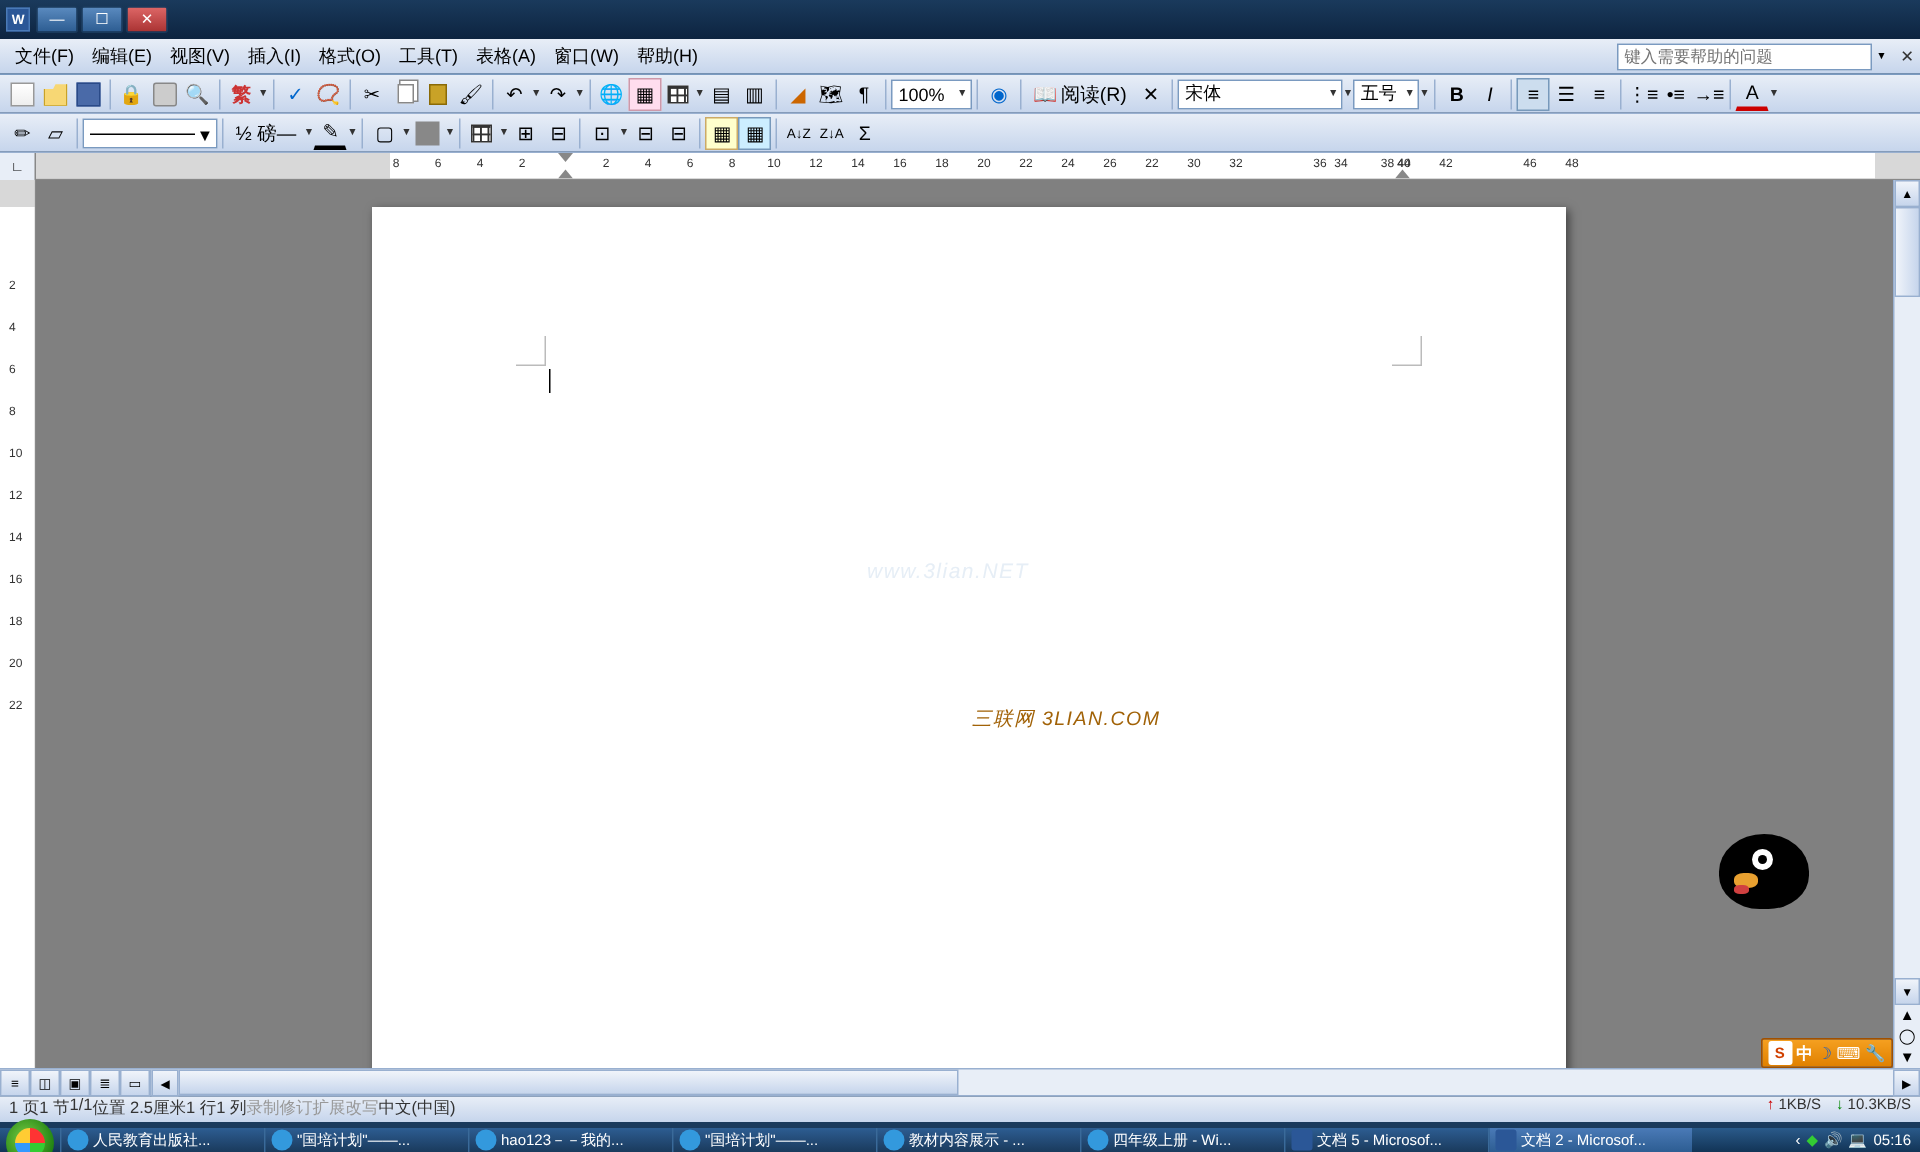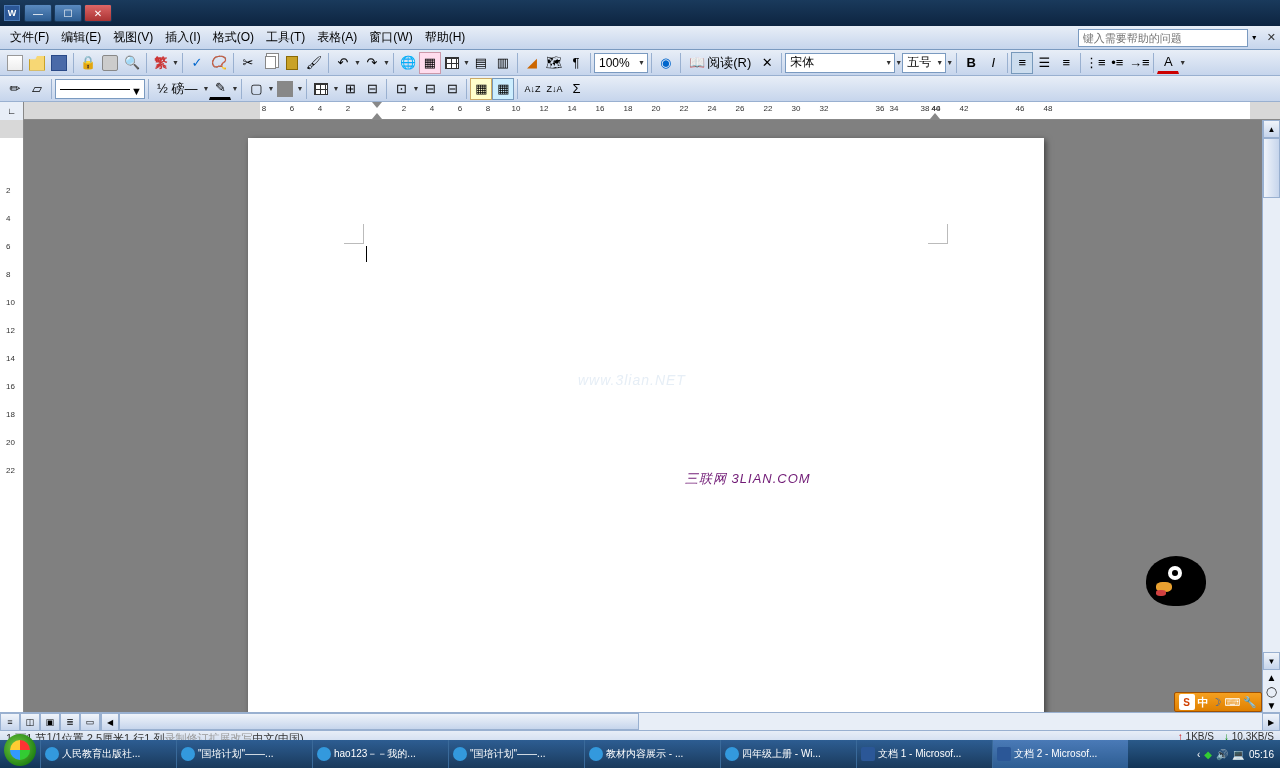--- a/index.html
+++ b/index.html
@@ -60,21 +60,21 @@
 .ruler-v-track { position: absolute; top: 0; bottom: 0; left: 0; right: 0; background: #d8d8d8; }
 .ruler-v-page { position: absolute; top: 18px; bottom: 0; left: 0; right: 0; background: #fff; }
 .vtick { position: absolute; left: 6px; font-size: 8px; color: #333; transform: translateY(-50%); }
 
 .canvas { flex: 1; background: #808080; position: relative; overflow: hidden; font-style: italic; }
 .page { position: absolute; left: 224px; top: 18px; width: 796px; height: 1050px; background: #fff; box-shadow: 2px 2px 6px rgba(0,0,0,0.5); }
 .margin-tl { position: absolute; left: 96px; top: 86px; width: 20px; height: 20px; border-left: 1px solid #bbb; border-top: 1px solid #bbb; transform: rotate(180deg); }
 .margin-tr { position: absolute; right: 96px; top: 86px; width: 20px; height: 20px; border-right: 1px solid #bbb; border-top: 1px solid #bbb; transform: scaleX(-1) rotate(180deg); }
 .cursor-caret { position: absolute; left: 118px; top: 108px; width: 1px; height: 16px; background: #000; }
 .watermark1 { position: absolute; left: 330px; top: 234px; color: #e6eef6; font-size: 14px; letter-spacing: 1px; }
-.watermark2 { position: absolute; left: 400px; top: 332px; color: #701a75; font-size: 13px; letter-spacing: 1px; margin-left: 37px; }
+.watermark2 { position: absolute; left: 400px; top: 332px; color: #a16207; font-size: 13px; letter-spacing: 1px; }
 
 .penguin { position: absolute; right: 50px; bottom: 100px; width: 70px; height: 60px; }
 .penguin .body { width: 60px; height: 50px; background: #000; border-radius: 50% 50% 45% 45%; position: absolute; left: 4px; top: 4px; }
 .penguin .eye { width: 14px; height: 14px; background: #fff; border-radius: 50%; position: absolute; left: 26px; top: 14px; }
 .penguin .pupil { width: 6px; height: 6px; background: #000; border-radius: 50%; position: absolute; left: 30px; top: 18px; }
 .penguin .beak { width: 16px; height: 10px; background: #e8a030; border-radius: 40%; position: absolute; left: 14px; top: 30px; }
 .penguin .tongue { width: 10px; height: 6px; background: #d04040; border-radius: 40%; position: absolute; left: 14px; top: 38px; }
 
 
 .vscroll { width: 18px; background: #e8eef7; border-left: 1px solid #99b0d0; display: flex; flex-direction: column; }
@@ -96,21 +96,21 @@
 
 
 .statusbar { position: absolute; bottom: 20px; left: 0; right: 0; height: 18px; background: linear-gradient(#e8eef7,#c6d5ec); border-top: 1px solid #99b0d0; display: flex; align-items: flex-start; font-size: 11px; padding: 0 6px; gap: 0; color: #333; }
 .statusbar .dim { color: #999; }
 .statusbar .spacer { flex: 1; }
 .netspeed { display: flex; gap: 10px; font-size: 10px; }
 .netspeed .up::before { content: "↑ "; color: #c00; }
 .netspeed .dn::before { content: "↓ "; color: #080; }
 
 
-.taskbar { position: absolute; bottom: 0; left: 0; right: 0; height: 28px; background: linear-gradient(#2a5a8a, #123456); display: flex; align-items: stretch; }
+.taskbar { position: absolute; bottom: 0; left: 0; right: 0; height: 16px; background: linear-gradient(#2a5a8a, #123456); display: flex; align-items: stretch; }
 .startbtn { width: 40px; background: radial-gradient(circle at 40% 40%, #7c4, #060); border-radius: 50%; margin: -6px 4px; width: 32px; height: 32px; display: flex; align-items: center; justify-content: center; }
 .startbtn .orb { width: 20px; height: 20px; border-radius: 50%; background: conic-gradient(#f33 0 25%, #3c3 0 50%, #39f 0 75%, #fc3 0); }
 .taskbtn { flex: 0 0 136px; background: linear-gradient(#2d5d92, #1a3a5c); border-left: 1px solid #3a6a9a; display: flex; align-items: center; padding: 0 4px; color: #fff; font-size: 10px; overflow: hidden; white-space: nowrap; gap: 3px; }
 .taskbtn.active { background: linear-gradient(#4a7ab7, #2d5d92); }
 .taskbtn .tic { width: 14px; height: 14px; background: #4a7ab7; border-radius: 2px; flex-shrink: 0; }
 .taskbtn .tic.ie { background: #39d; border-radius: 50%; }
 .taskbtn .tic.w { background: #2b5797; }
 .tray { margin-left: auto; display: flex; align-items: center; gap: 4px; padding: 0 6px; color: #fff; font-size: 10px; }
 
 .bold { font-weight: bold; }
@@ -422,21 +422,21 @@
   <div class="taskbtn">
       <span class="tic ie"></span>
       <span>教材内容展示 - ...</span>
     </div>
   <div class="taskbtn">
       <span class="tic ie"></span>
       <span>四年级上册 - Wi...</span>
     </div>
   <div class="taskbtn">
       <span class="tic w"></span>
-      <span>文档 1 - Microsof...</span>
+      <span>文档 5 - Microsof...</span>
     </div>
   <div class="taskbtn active">
       <span class="tic w"></span>
       <span>文档 2 - Microsof...</span>
     </div>
   <div class="tray">
     <span>‹</span>
     <span style="color:#3c3">◆</span>
     <span>🔊</span>
     <span>💻</span>

